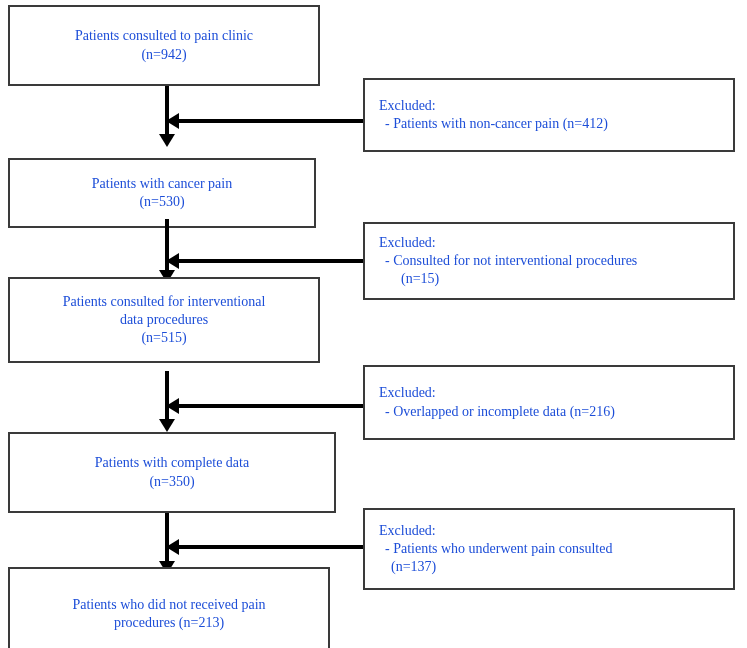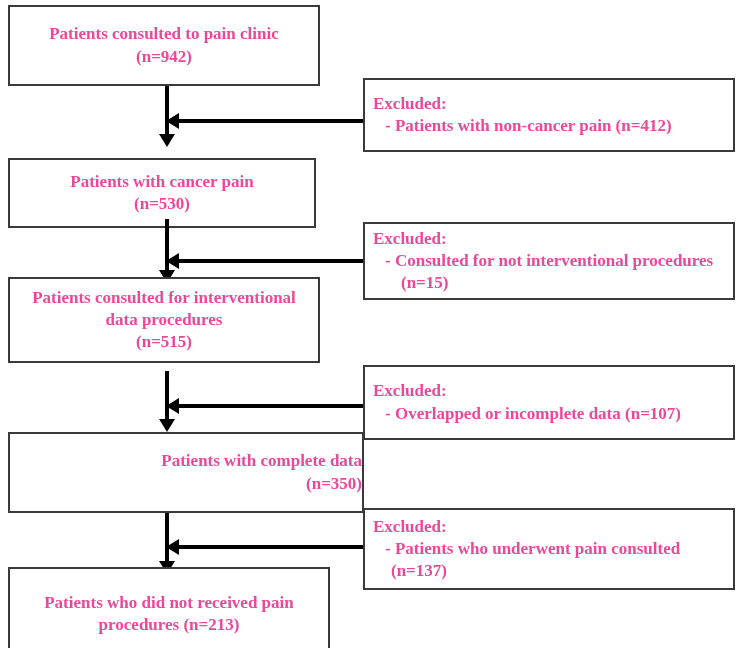--- a/index.html
+++ b/index.html
@@ -28,28 +28,28 @@
   }
   .box.center {
     align-items: center;
     text-align: center;
   }
   .box.left {
     align-items: flex-start;
     text-align: left;
   }
   .box-line {
-    font-weight: bold;
-    font-size: 17px;
+    font-weight: normal;
+    font-size: 14px;
     line-height: 1.30;
-    color: #ec4899;
+    color: #1d4ed8;
     white-space: nowrap;
   }
   .box.left .box-line {
-    padding-left: 8px;
+    padding-left: 14px;
   }
   .box.left .box-line.hang {
     padding-left: 20px;
   }
   
   .vline {
     position: absolute;
     width: 4px;
     background: #000000;
   }
@@ -117,24 +117,24 @@
     <div class="box-line">(n=515)</div>
   </div>
 
   <div class="vline" style="left:165px; top:371px; height:48px;"></div>
   <div class="arrow-down" style="left:159px; top:419px;"></div>
   <div class="hline" style="left:178px; top:404px; width:187px;"></div>
   <div class="arrow-left" style="left:166px; top:398px;"></div>
 
   <div class="box left" style="left:363px; top:365px; width:372px; height:75px;">
     <div class="box-line">Excluded:</div>
-    <div class="box-line hang"> - Overlapped or incomplete data (n=107)</div>
+    <div class="box-line hang"> - Overlapped or incomplete data (n=216)</div>
   </div>
 
-  <div class="box center" style="left:8px; top:432px; width:356px; height:81px;align-items:flex-end;">
+  <div class="box center" style="left:8px; top:432px; width:328px; height:81px;">
     <div class="box-line">Patients with complete data</div>
     <div class="box-line">(n=350)</div>
   </div>
 
   <div class="vline" style="left:165px; top:513px; height:48px;"></div>
   <div class="arrow-down" style="left:159px; top:561px;"></div>
   <div class="hline" style="left:178px; top:545px; width:187px;"></div>
   <div class="arrow-left" style="left:166px; top:539px;"></div>
 
   <div class="box left" style="left:363px; top:508px; width:372px; height:82px;">

